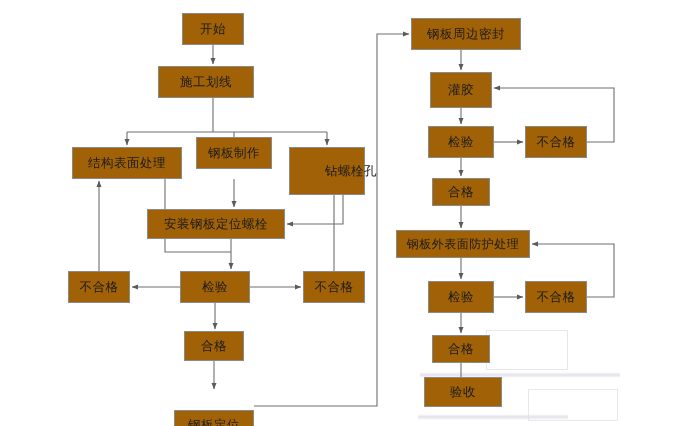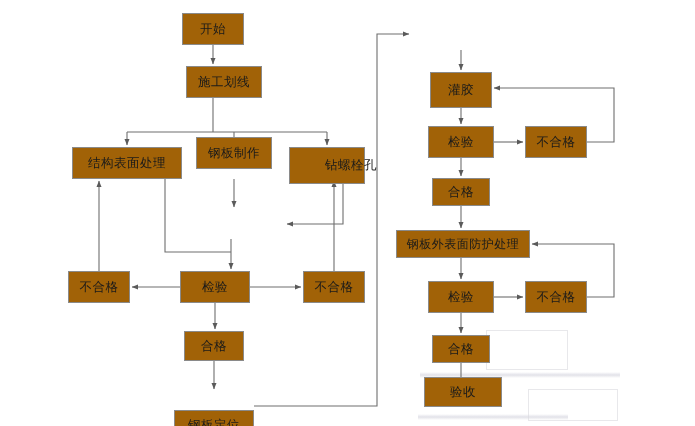--- a/index.html
+++ b/index.html
@@ -82,30 +82,32 @@
 
       <path d="M587,297 L614,297 L614,244 L532,244"></path>
 
       <path d="M461,313 L461,333"></path>
 
       <path d="M461,363 L461,389"></path>
     </g>
   </svg>
 
   <div class="node" style="left:182px;top:13px;width:62px;height:32px;">开始</div>
-  <div class="node" style="left:186px;top:66px;width:76px;height:32px;">施工划线</div>
+  <div class="node" style="left:158px;top:66px;width:96px;height:32px;">施工划线</div>
   <div class="node" style="left:72px;top:147px;width:110px;height:32px;">结构表面处理</div>
   <div class="node" style="left:196px;top:137px;width:76px;height:32px;">钢板制作</div>
-  <div class="node" style="left:289px;top:147px;width:76px;height:37px;padding-left:48px;">钻螺栓孔</div>
+  <div class="node" style="left:289px;top:147px;width:76px;height:48px;padding-left:48px;">钻螺栓孔</div>
+  <div class="node" style="left:147px;top:209px;width:138px;height:30px;">安装钢板定位螺栓</div>
   <div class="node" style="left:68px;top:271px;width:62px;height:32px;">不合格</div>
   <div class="node" style="left:180px;top:271px;width:70px;height:32px;">检验</div>
   <div class="node" style="left:303px;top:271px;width:62px;height:32px;">不合格</div>
   <div class="node" style="left:184px;top:331px;width:60px;height:30px;">合格</div>
   <div class="node" style="left:174px;top:410px;width:80px;height:30px;text-decoration:underline;">钢板定位</div>
 
+  <div class="node" style="left:411px;top:18px;width:110px;height:32px;">钢板周边密封</div>
   <div class="node" style="left:430px;top:72px;width:62px;height:36px;">灌胶</div>
   <div class="node" style="left:428px;top:126px;width:66px;height:32px;">检验</div>
   <div class="node" style="left:525px;top:126px;width:62px;height:32px;">不合格</div>
   <div class="node" style="left:432px;top:178px;width:58px;height:28px;">合格</div>
   <div class="node" style="left:396px;top:230px;width:134px;height:28px;font-size:12px;">钢板外表面防护处理</div>
   <div class="node" style="left:428px;top:281px;width:66px;height:32px;">检验</div>
   <div class="node" style="left:525px;top:281px;width:62px;height:32px;">不合格</div>
   <div class="node" style="left:432px;top:335px;width:58px;height:28px;">合格</div>
   <div class="node" style="left:424px;top:377px;width:78px;height:30px;">验收</div>
 

